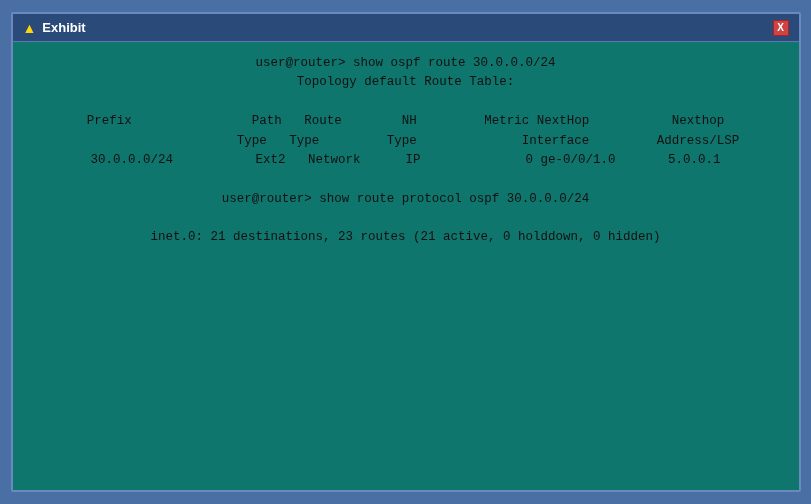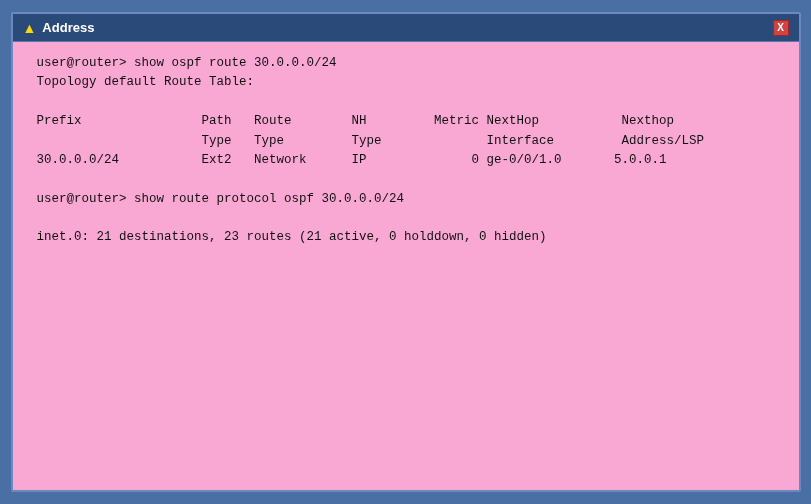--- a/index.html
+++ b/index.html
@@ -64,41 +64,42 @@
       color: white;
       font-size: 10px;
       cursor: pointer;
       display: flex;
       align-items: center;
       justify-content: center;
       font-weight: bold;
     }
 
     .content-area {
-      background: #f9a8d4;
+      background: #0f766e;
       flex: 1;
       padding: 12px 24px;
+      text-align: center;
     }
 
     pre {
       font-family: 'Courier New', Courier, monospace;
       font-size: 12.5px;
       color: #111111;
       line-height: 1.55;
       white-space: pre;
     }
   </style>
 </head>
 <body>
 
 <div class="window">
   <div class="title-bar">
     <div class="title-bar-left">
       <span class="title-icon">▲</span>
-      <span class="title-text">Address</span>
+      <span class="title-text">Exhibit</span>
     </div>
     <div class="close-button">X</div>
   </div>
   <div class="content-area">
     <pre>user@router&gt; show ospf route 30.0.0.0/24
 Topology default Route Table:
 
 Prefix                Path   Route        NH         Metric NextHop           Nexthop
                       Type   Type         Type              Interface         Address/LSP
 30.0.0.0/24           Ext2   Network      IP              0 ge-0/0/1.0       5.0.0.1

